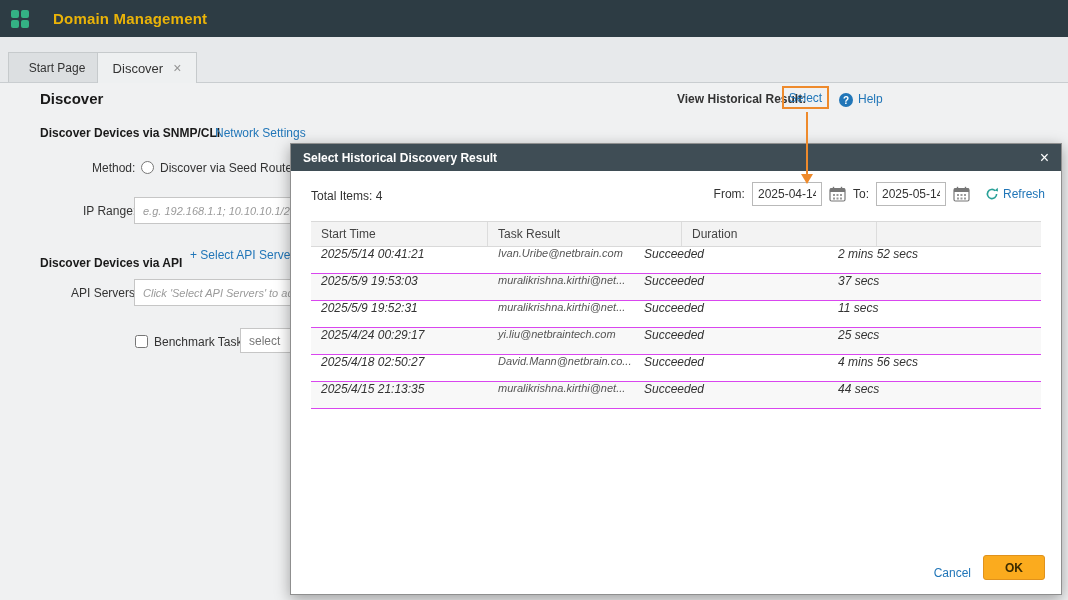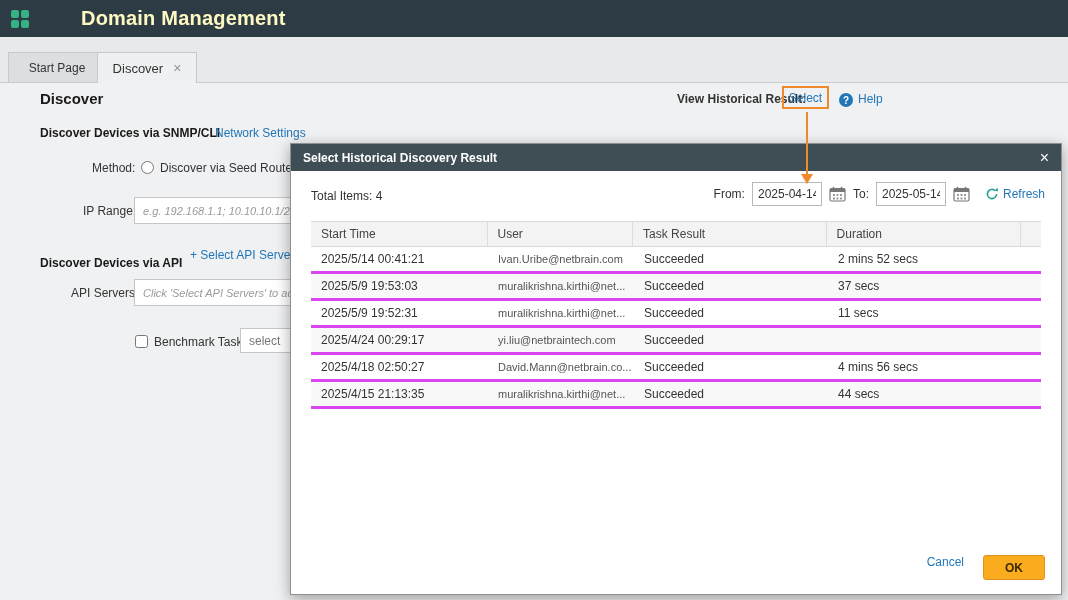--- a/index.html
+++ b/index.html
@@ -4,21 +4,21 @@
 <style>
   * { box-sizing: border-box; margin: 0; padding: 0; }
   html,body { background:#fff; }
   body { font-family: "Liberation Sans", sans-serif; }
   .screen { position:relative; width:1068px; height:600px; background:#f0f1f2; overflow:hidden; }
 
   
   .app-header { position:absolute; top:0; left:0; width:100%; height:37px; background:#2d3c44; display:flex; align-items:center; }
   .grid-icon { width:18px; height:18px; margin-left:11px; display:grid; grid-template-columns:8px 8px; grid-template-rows:8px 8px; gap:2px; cursor:pointer; }
   .grid-icon span { background:#34b284; border-radius:2px; }
-  .app-title { color:#fef9c3; font-size:20px; font-weight:bold; margin-left:52px; letter-spacing:.2px; }
+  .app-title { color:#eab308; font-size:15px; font-weight:bold; margin-left:24px; letter-spacing:.2px; }
 
   
   .tab-bar { position:absolute; top:37px; left:0; width:100%; height:46px; background:#e7e9eb; border-bottom:1px solid #c9cdd0; }
   .tab { position:absolute; display:flex; align-items:center; justify-content:center; font-size:12px; color:#333; border:1px solid #c6cacc; border-bottom:none; cursor:pointer; }
   .tab-start { left:8px; bottom:0; width:98px; height:30px; background:#dcdfe1; }
   .tab-discover { left:97px; bottom:-1px; width:100px; height:31px; background:#eef0f1; font-size:13px; }
   .tab-close { color:#949494; font-size:14px; margin-left:10px; line-height:1; cursor:pointer; }
 
   
   .page-title { position:absolute; left:40px; top:90px; font-size:15px; font-weight:bold; color:#1a1a1a; }
@@ -61,27 +61,27 @@
   .date-input { width:70px; height:24px; border:1px solid #b9b9b9; font-size:12px; padding:0 5px; color:#333; font-family:inherit; background:#fff; }
   .cal-icon { width:17px; height:16px; cursor:pointer; display:block; }
   .refresh-link { display:flex; align-items:center; gap:4px; margin-left:8px; cursor:pointer; }
 
   
   .htable { position:absolute; left:20px; top:77px; width:730px; font-size:12px; color:#333; }
   .thead { display:flex; height:26px; background:#f3f3f3; border-top:1px solid #d9d9d9; border-bottom:1px solid #d9d9d9; }
   .hcell { padding:0 10px; border-right:1px solid #dcdcdc; height:100%; display:flex; align-items:center; color:#444; cursor:pointer; white-space:nowrap; overflow:hidden; }
   .c0 { width:177px; } .c1 { width:146px; } .c2 { width:194px; } .c3 { width:195px; }
   .c4 { width:18px; border-right:none; cursor:default; }
-  .trow { display:flex; height:27px; align-items:center; border-bottom:3px solid #d946ef; background:#fff; cursor:pointer; }
+  .trow { display:flex; height:27px; align-items:flex-start; border-bottom:1px solid #d946ef; background:#fff; cursor:pointer;font-style:italic; }
   .trow.alt { background:#f8f8f8; }
   .tcell { padding:0 10px; white-space:nowrap; overflow:hidden; }
   .cell-user { font-size:11px; color:#555; filter:blur(0.4px); }
 
   
-  .modal-footer { position:absolute; right:16px; bottom:14px; display:flex; align-items:flex-start; gap:19px; }
+  .modal-footer { position:absolute; right:16px; bottom:14px; display:flex; align-items:flex-end; gap:12px; }
   .ok-btn { width:62px; height:25px; background:#fbab1e; border:1px solid #e0921c; border-radius:3px; font-size:12px; font-weight:bold; color:#3a2b00; display:flex; align-items:center; justify-content:center; cursor:pointer; }
 </style>
 </head>
 <body>
 
 <div class="screen">
 
   <div class="app-header">
     <div class="grid-icon">
       <span></span>
@@ -182,21 +182,20 @@
           <path d="M11.6 7a4.6 4.6 0 1 1-1.4-3.3" fill="none" stroke="#2aa198" stroke-width="1.6"></path>
           <path d="M12.7 0.8 l0.3 3.6 -3.4 -0.9 z" fill="#2aa198"></path>
         </svg>
         <span class="link">Refresh</span>
       </span>
     </div>
 
     <div class="htable">
       <div class="thead">
         <div class="hcell c0">Start Time</div>
-        <div class="hcell c1">User</div>
         <div class="hcell c2">Task Result</div>
         <div class="hcell c3">Duration</div>
         <div class="hcell c4"></div>
       </div>
       <div id="history-table-body">
           <div class="trow">
             <div class="tcell cell-start-time c0">2025/5/14 00:41:21</div>
             <div class="tcell cell-user c1">Ivan.Uribe@netbrain.com</div>
             <div class="tcell cell-task-result c2">Succeeded</div>
             <div class="tcell cell-duration c3">2 mins 52 secs</div>
@@ -210,20 +209,21 @@
           <div class="trow">
             <div class="tcell cell-start-time c0">2025/5/9 19:52:31</div>
             <div class="tcell cell-user c1">muralikrishna.kirthi@net...</div>
             <div class="tcell cell-task-result c2">Succeeded</div>
             <div class="tcell cell-duration c3">11 secs</div>
           </div>
           <div class="trow alt">
             <div class="tcell cell-start-time c0">2025/4/24 00:29:17</div>
             <div class="tcell cell-user c1">yi.liu@netbraintech.com</div>
             <div class="tcell cell-task-result c2">Succeeded</div>
+            <div class="tcell cell-duration c3">25 secs</div>
           </div>
           <div class="trow">
             <div class="tcell cell-start-time c0">2025/4/18 02:50:27</div>
             <div class="tcell cell-user c1">David.Mann@netbrain.co...</div>
             <div class="tcell cell-task-result c2">Succeeded</div>
             <div class="tcell cell-duration c3">4 mins 56 secs</div>
           </div>
           <div class="trow alt">
             <div class="tcell cell-start-time c0">2025/4/15 21:13:35</div>
             <div class="tcell cell-user c1">muralikrishna.kirthi@net...</div>

